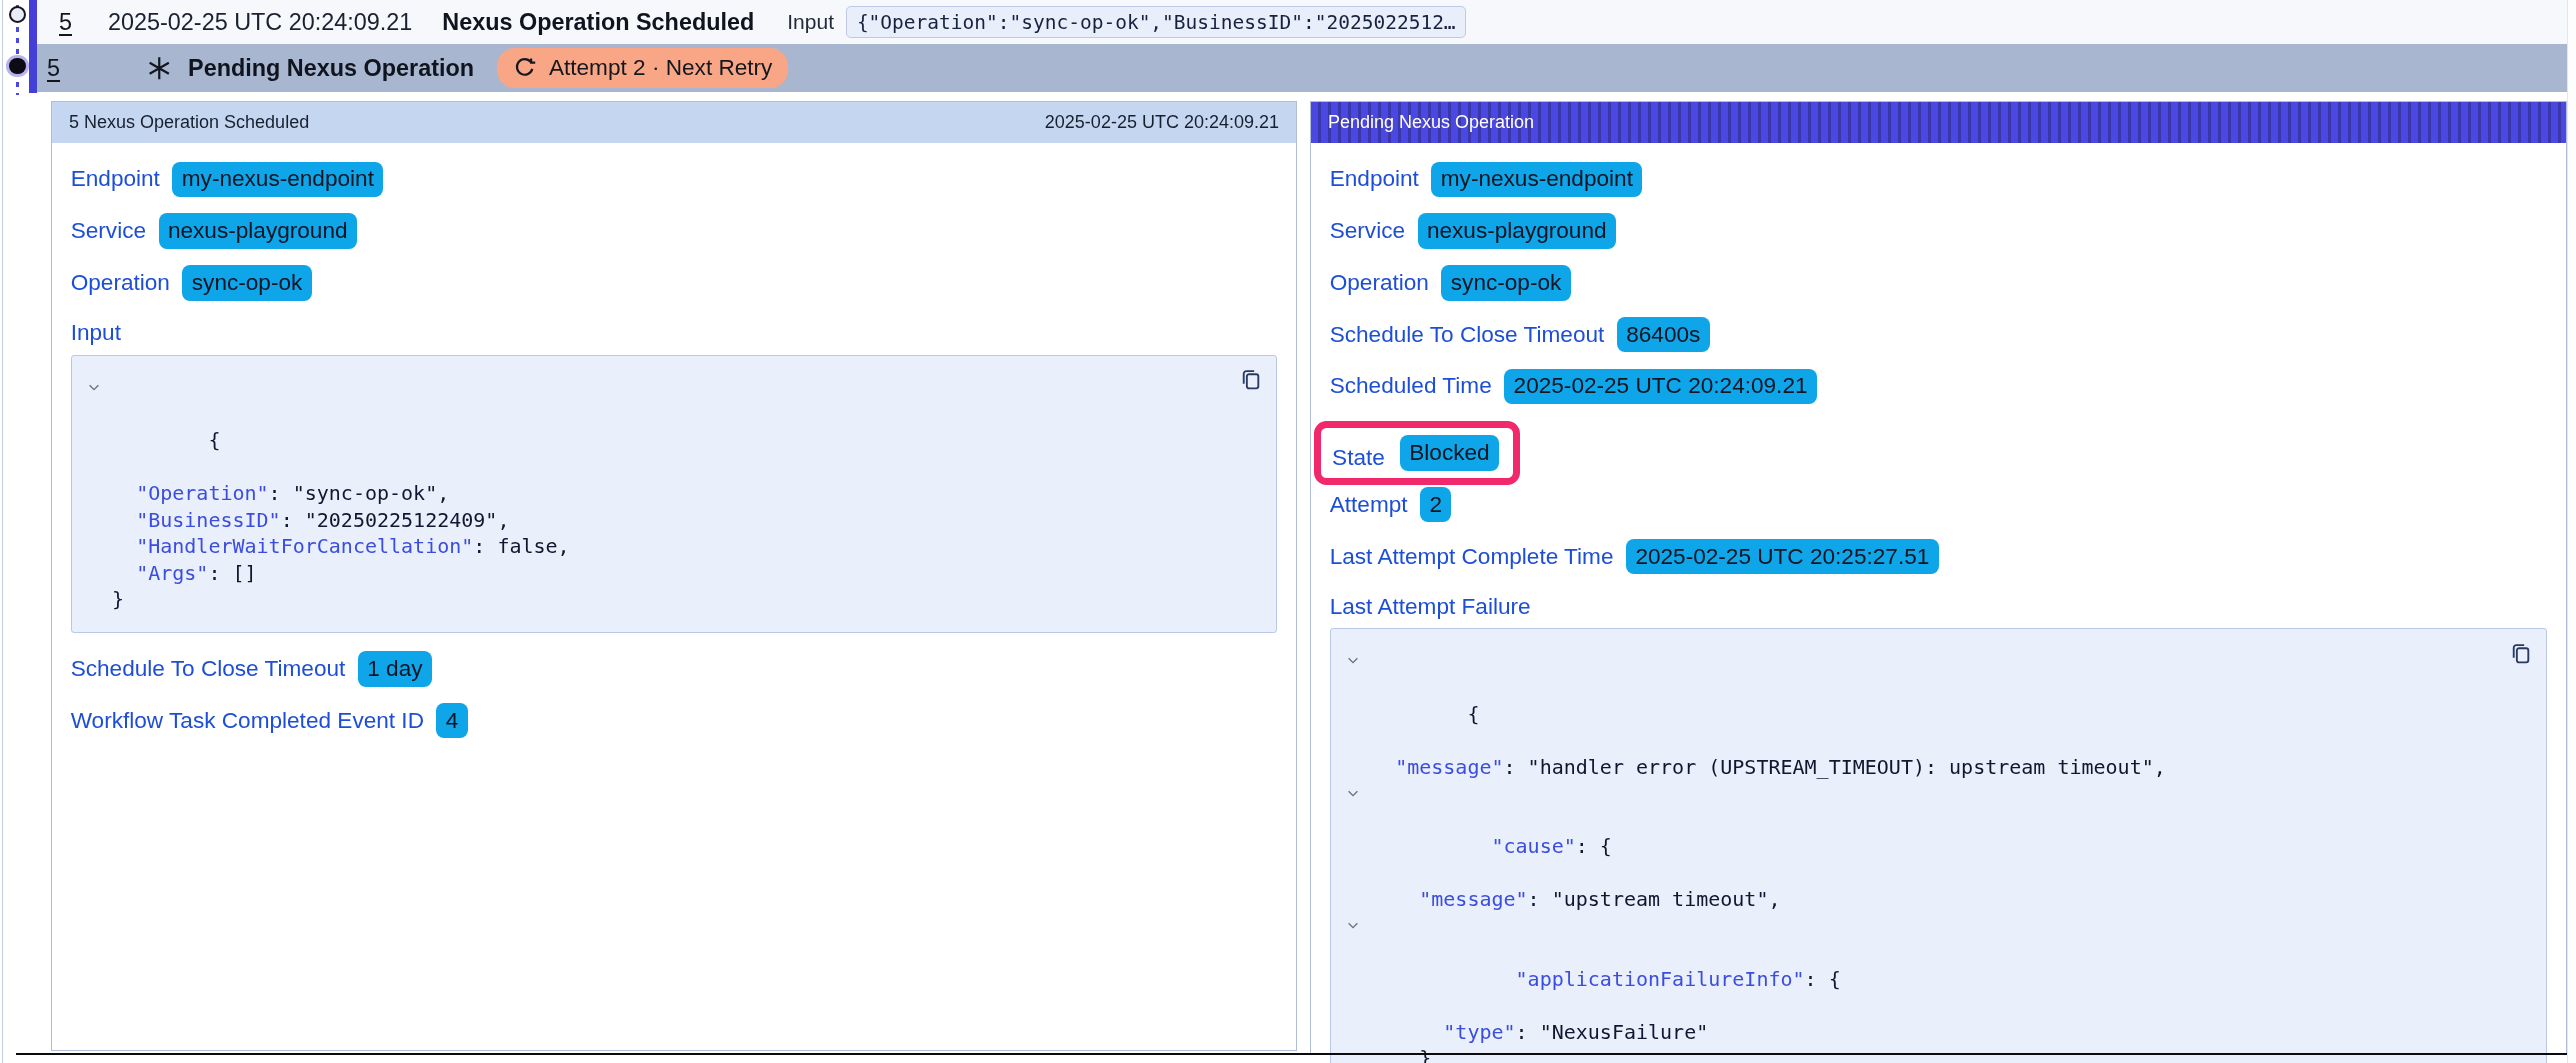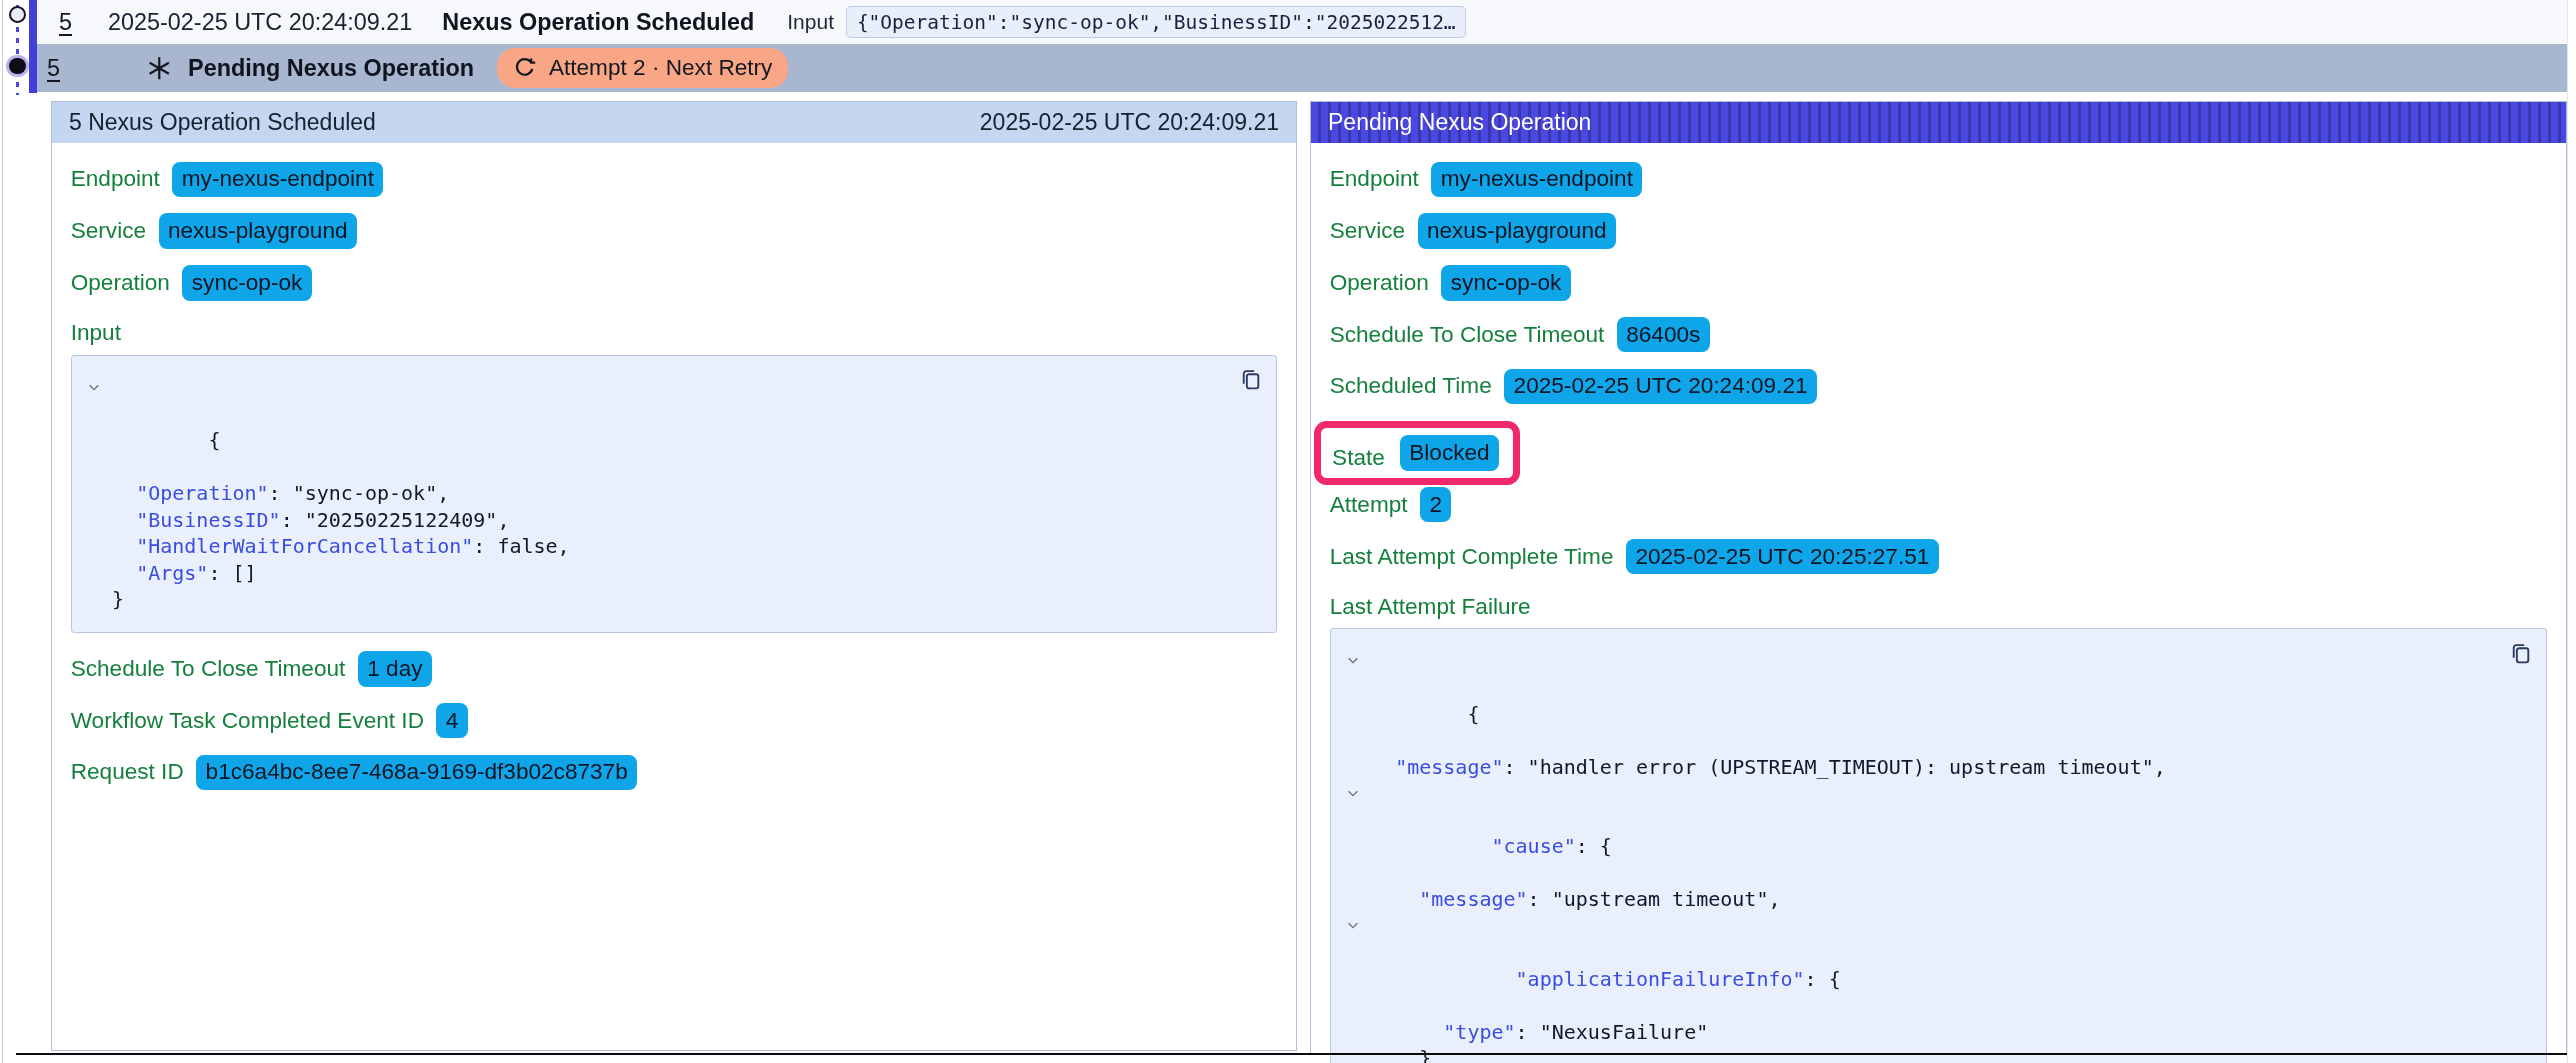--- a/index.html
+++ b/index.html
@@ -31,29 +31,29 @@
   .row2 .ast { margin-left:86px; display:inline-flex; }
   .row2 .evt-name { margin-left:15.6px; font-weight:bold; color:#0f141f; }
   .attempt-badge { margin-left:23.4px; display:inline-flex; align-items:center; gap:12.5px;
                    background:#f9a687; border-radius:18px; padding:7px 15.6px; font-size:22.6px; color:#13181f; }
 
   
   .panel { position:absolute; top:101px; background:#fff; border:0.8px solid #b0bed8; }
   .panel-left  { left:51px;   width:1246px; height:950px; overflow:hidden; }
   .panel-right { left:1310px; width:1257px; height:952px; border-bottom:none; overflow:visible; }
   .panel-hd { height:41px; display:flex; align-items:center; justify-content:space-between;
-              padding:0 17px; font-size:23px; }
+              padding:0 17px; font-size:18px; }
   .panel-hd.plain { background:#c5d6f1; color:#17202e; }
   .panel-hd.striped { background:repeating-linear-gradient(90deg,#4a47e2 0 7px,#3a37a8 7px 10px);
                       color:#ffffff; }
   .panel-bd { padding:12.5px 18.7px 0 18.7px; }
 
   .frow { display:flex; align-items:center; gap:12.5px; min-height:33px; margin:0 0 16.4px 0; font-size:22.6px; }
   .frow:first-child { margin-top:6.2px; }
-  .flabel { color:#15803d; white-space:nowrap; }
+  .flabel { color:#1d4ed8; white-space:nowrap; }
   .badge { background:#0ea5e9; border-radius:8px; padding:4.7px 9.4px; color:#0f1523; white-space:nowrap; }
   .linkval { color:#10151f; text-decoration:underline; text-underline-offset:4.7px; text-decoration-thickness:1.9px; }
   .ann-row { margin:1.6px 0; }
   .ann { display:inline-flex; align-items:flex-end; gap:15px; background:#fff;
          border:7px solid #f2286c; border-radius:12.5px; padding:7.8px 14px 7.8px 11px;
          margin-left:-15.6px; position:relative; z-index:2; }
 
   
   .code-block { position:relative; background:#e9effb; border:1.6px solid #b9c6e6; border-radius:3.1px;
                 padding:18.7px 20px 18.7px 9.4px; margin:4.7px 0 18.7px 0;
@@ -151,24 +151,20 @@
     </div>
 
     <div class="frow">
       <span class="flabel">Schedule To Close Timeout</span>
       <span class="badge">1 day</span>
     </div>
     <div class="frow">
       <span class="flabel">Workflow Task Completed Event ID</span>
       <span class="badge">4</span>
     </div>
-    <div class="frow">
-      <span class="flabel">Request ID</span>
-      <span class="badge">b1c6a4bc-8ee7-468a-9169-df3b02c8737b</span>
-    </div>
   </div>
 </div>
 
 <div class="panel panel-right">
   <div class="panel-hd striped">
     <span>Pending Nexus Operation</span>
   </div>
   <div class="panel-bd">
     <div class="frow">
       <span class="flabel">Endpoint</span>

